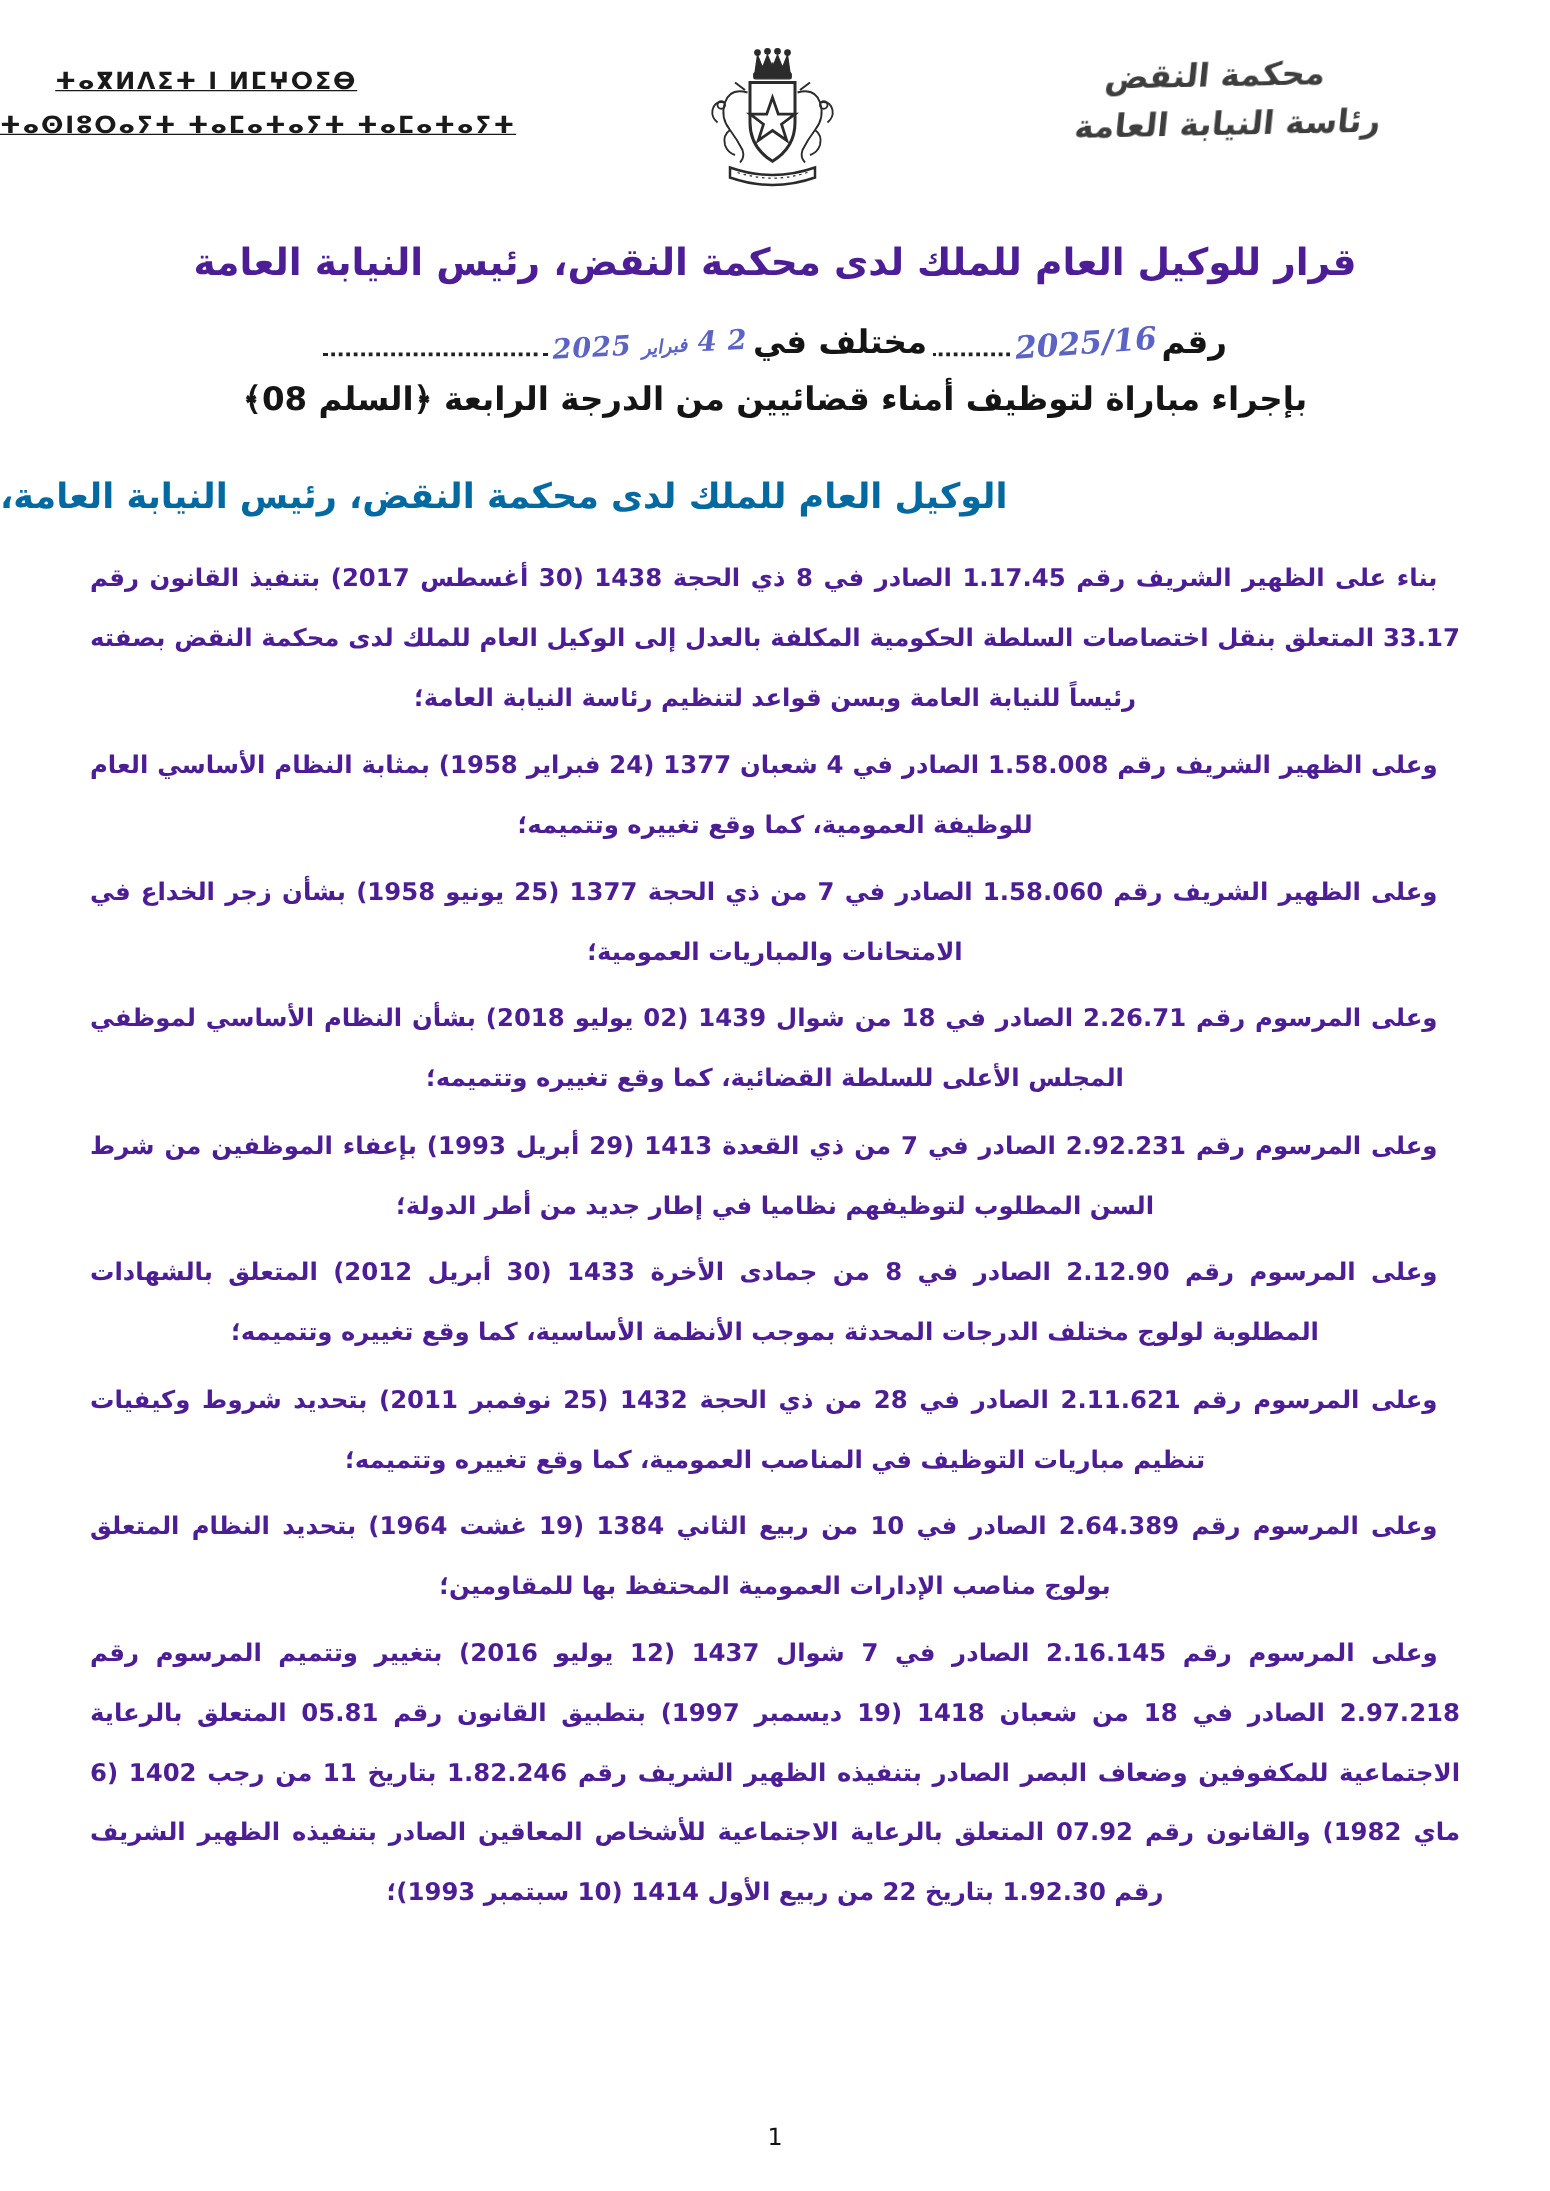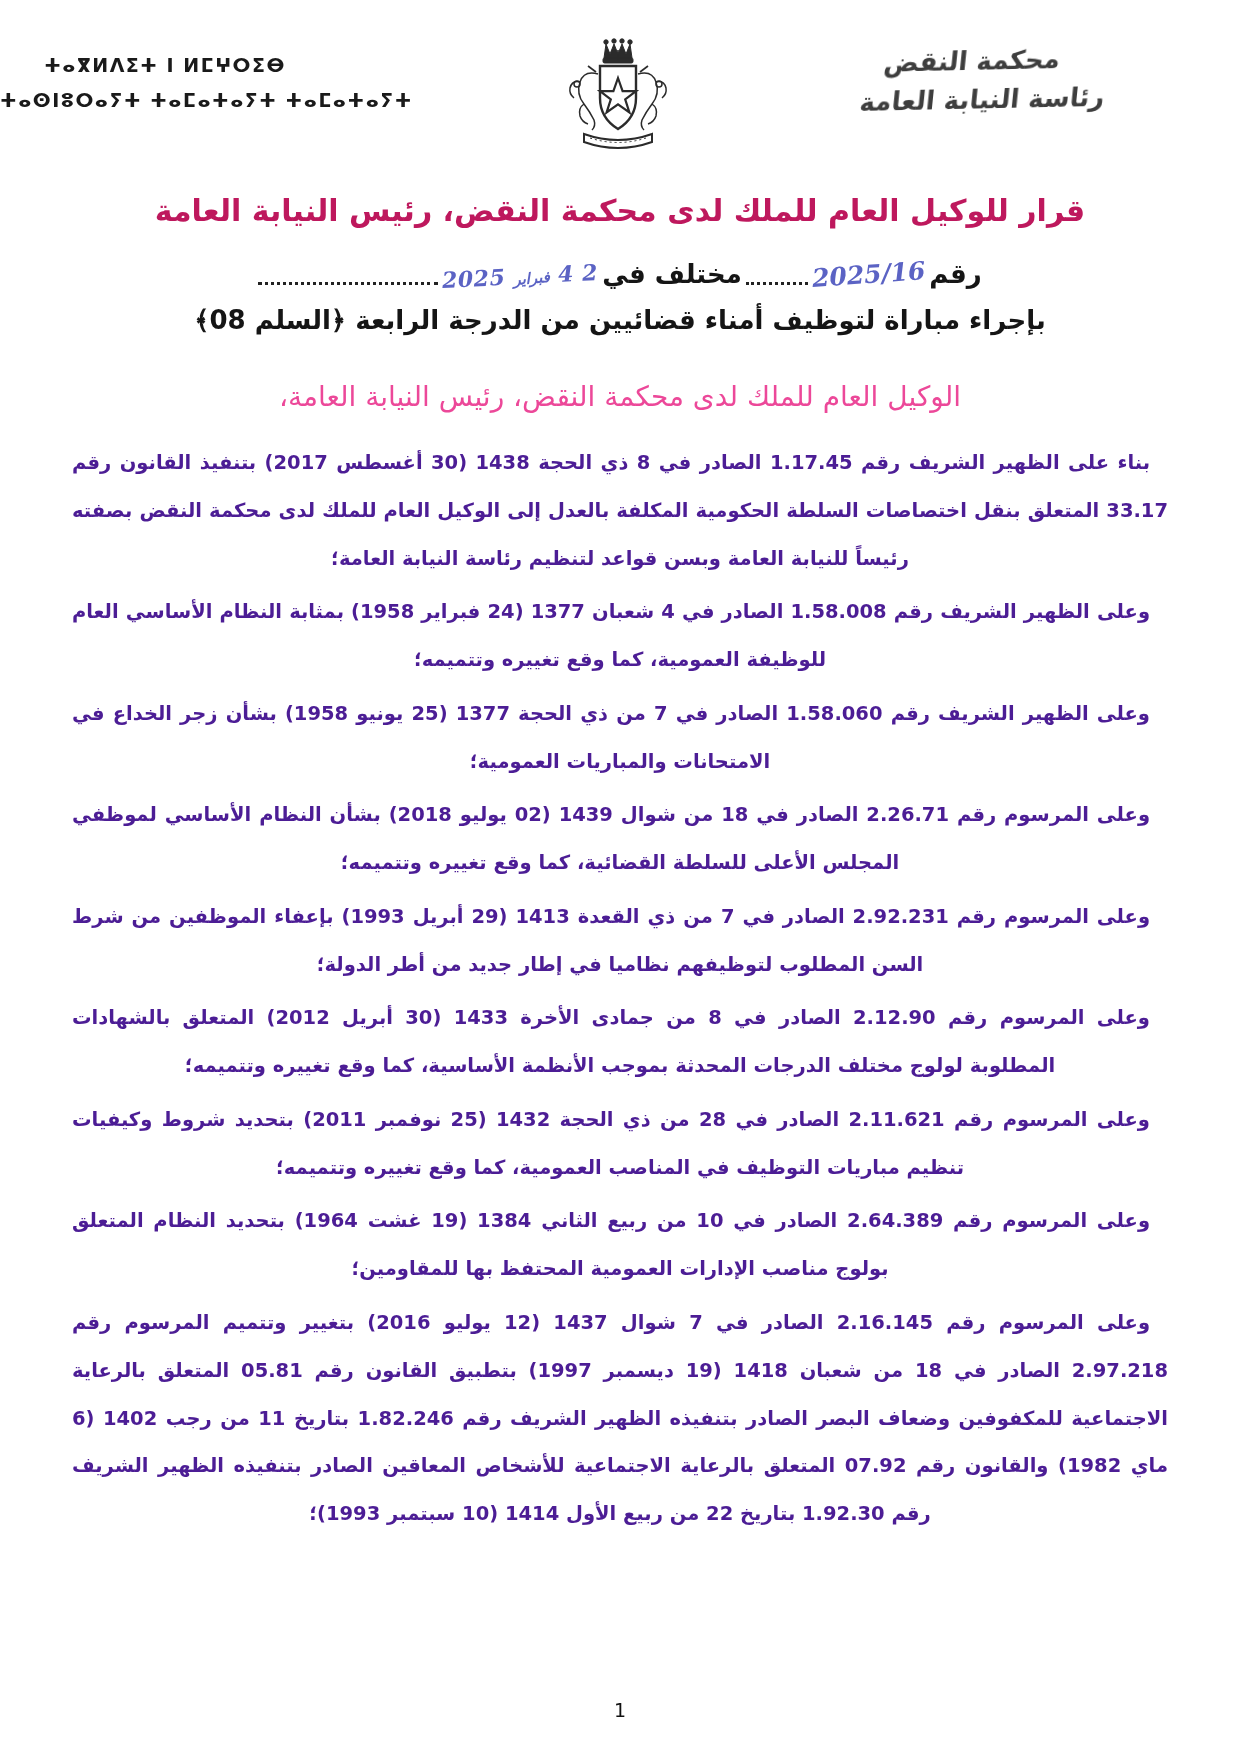--- a/index.html
+++ b/index.html
@@ -40,21 +40,21 @@
     width: 330px;
     text-align: center;
     direction: ltr;
     font-family: "DejaVu Sans", sans-serif;
     font-size: 19px;
     font-weight: 700;
     letter-spacing: 1.5px;
     line-height: 1.85;
     color: #1a1a1a;
   }
-  .tifinagh-line { display: block; white-space: nowrap; }
+  .tifinagh-line { display: block; white-space: nowrap; text-decoration: underline; }
 
   .emblem-wrap {
     position: absolute;
     top: 30px;
     left: 50%;
     transform: translateX(-50%);
     width: 140px;
     height: 130px;
   }
   .emblem-wrap svg { display: block; width: 100%; height: 100%; }
@@ -83,21 +83,21 @@
   
   .title-block {
     margin-top: 18px;
     padding: 0 110px;
     text-align: center;
   }
 
   .doc-title {
     font-size: 30px;
     font-weight: 700;
-    color: #be185d;
+    color: #4c1d95;
     line-height: 1.5;
     letter-spacing: 0px;
     white-space: nowrap;
   }
 
   .ref-line {
     margin-top: 10px;
     position: relative;
     height: 46px;
     display: flex;
@@ -148,24 +148,24 @@
     font-size: 26px;
     font-weight: 700;
     color: #151515;
     white-space: nowrap;
     line-height: 1.5;
   }
 
   
   .addressee {
     margin-top: 40px;
-    text-align: center;
+    text-align: left;
     font-size: 28px;
-    font-weight: 400;
-    color: #ec4899;
+    font-weight: 700;
+    color: #0369a1;
     white-space: nowrap;
   }
 
   
   .body-text {
     margin-top: 26px;
     padding: 0 72px 0 72px;
   }
 
   .para {

